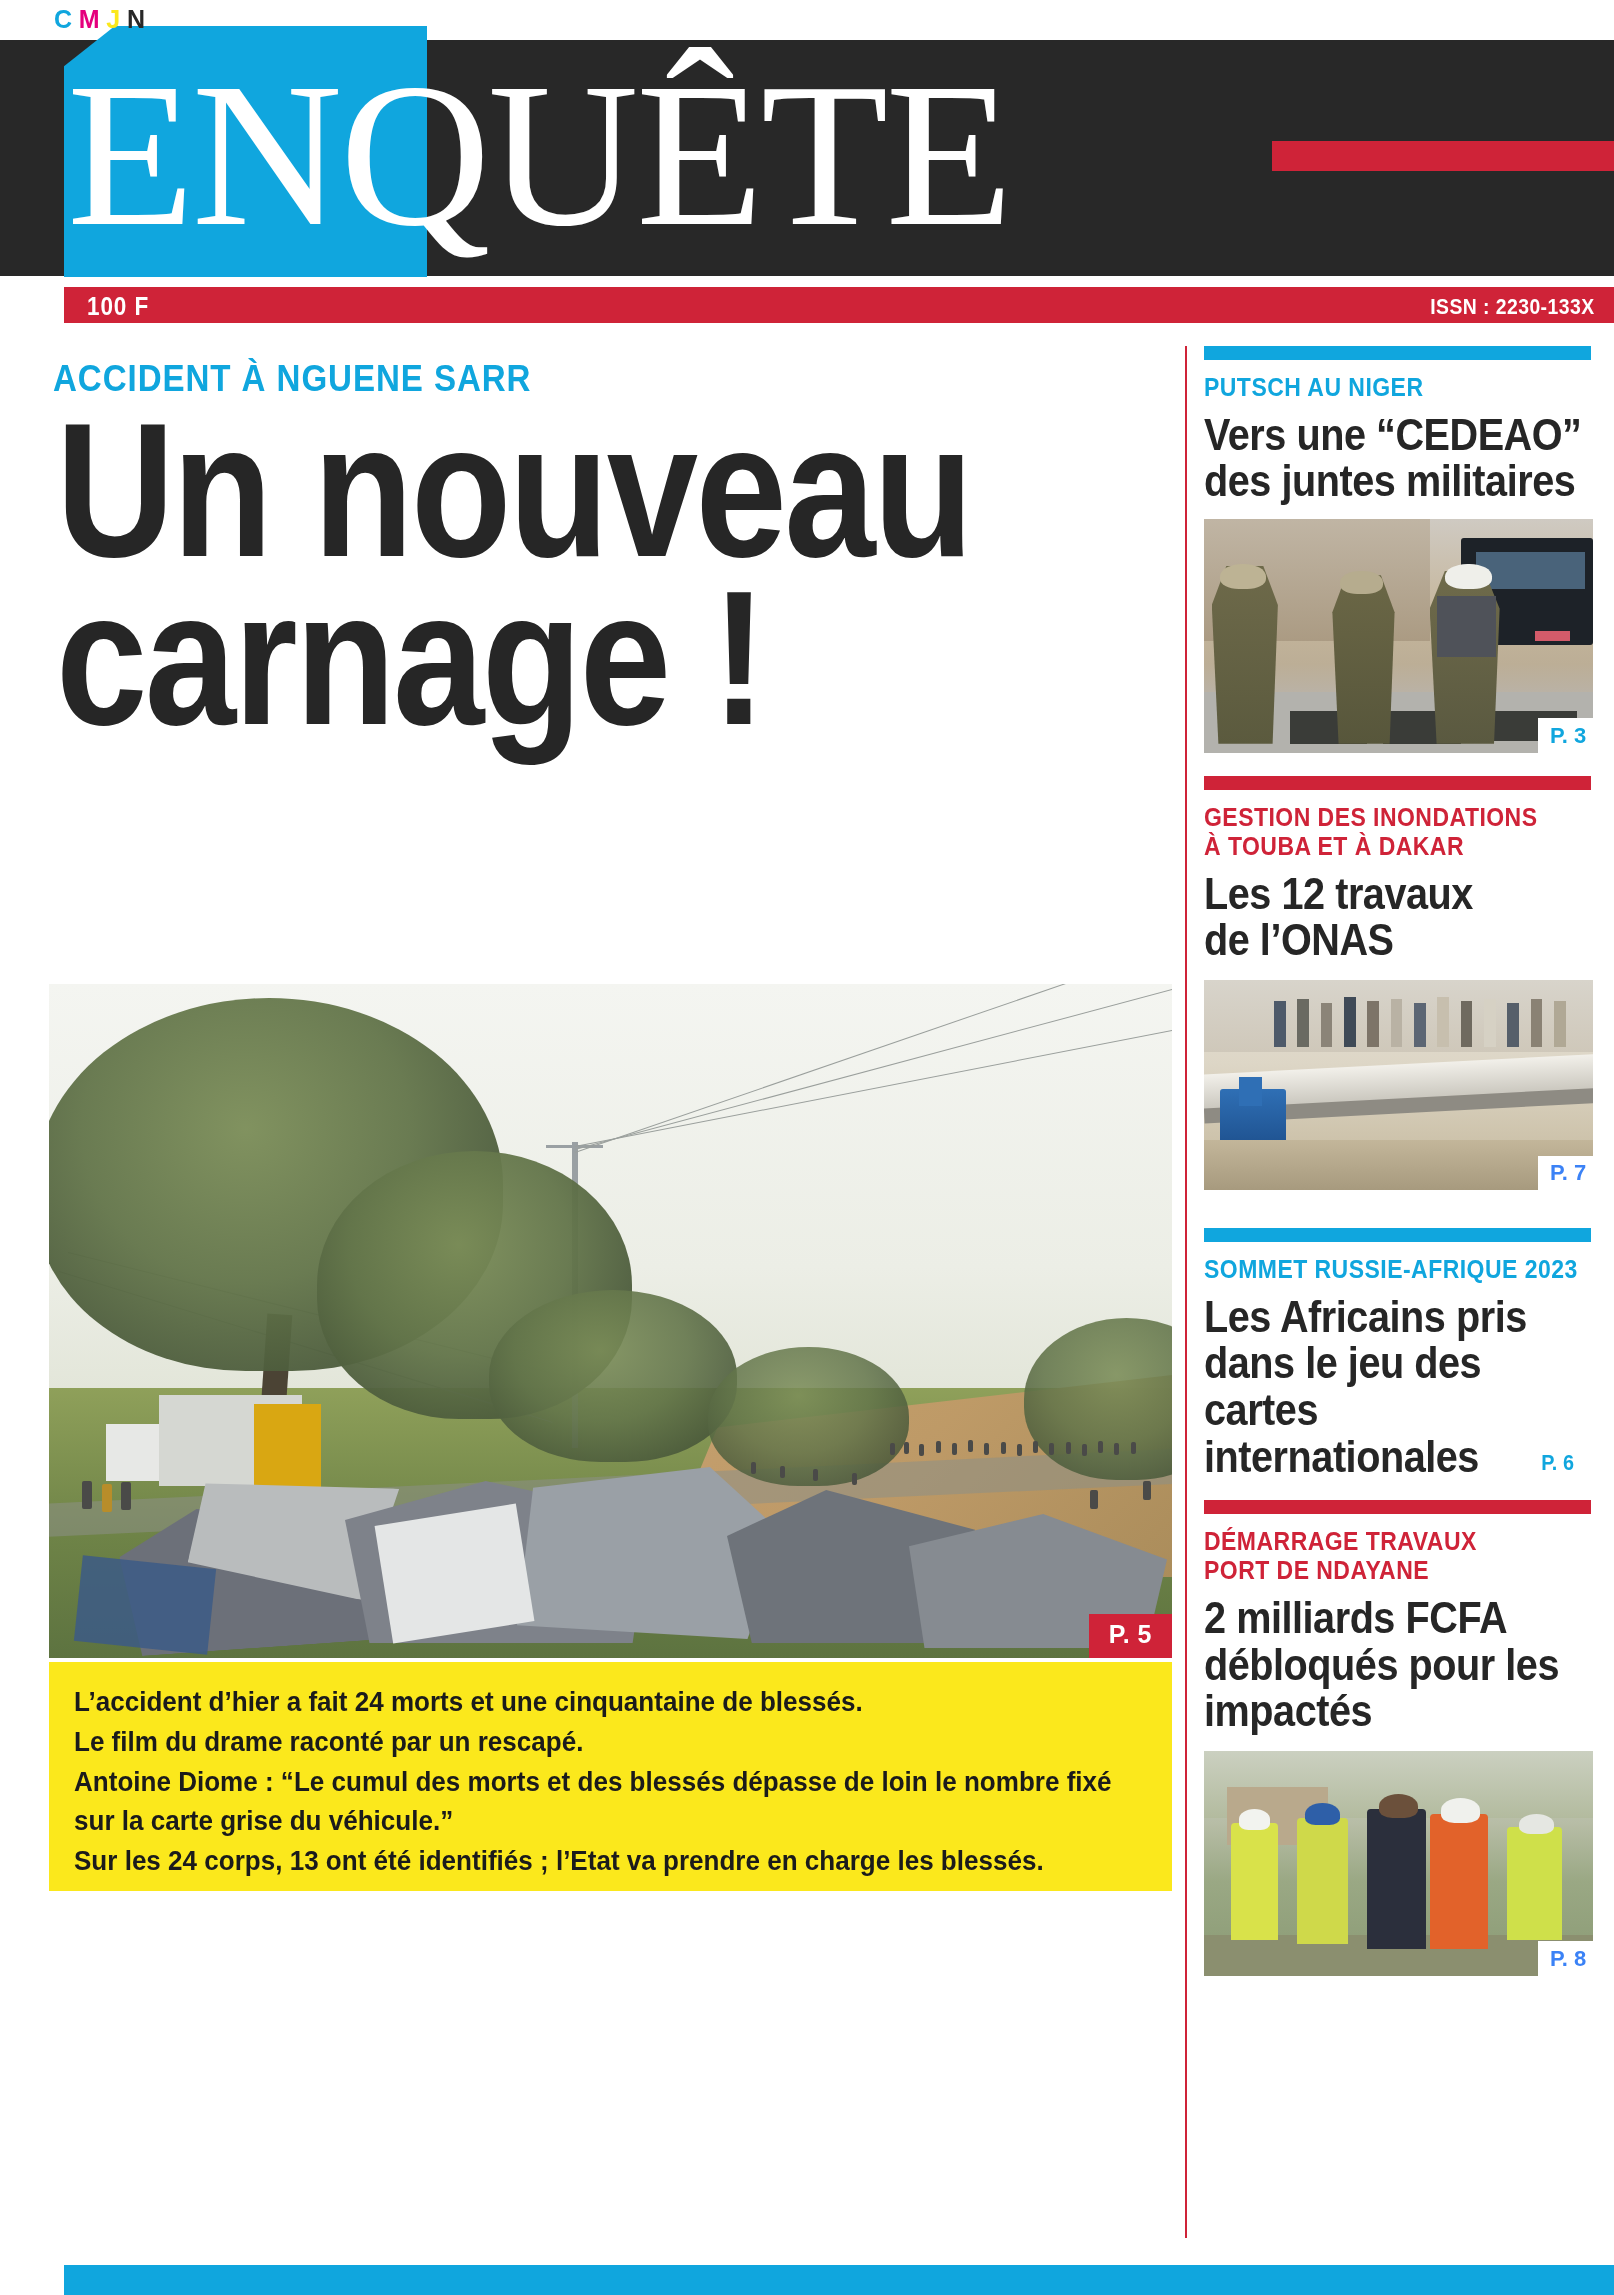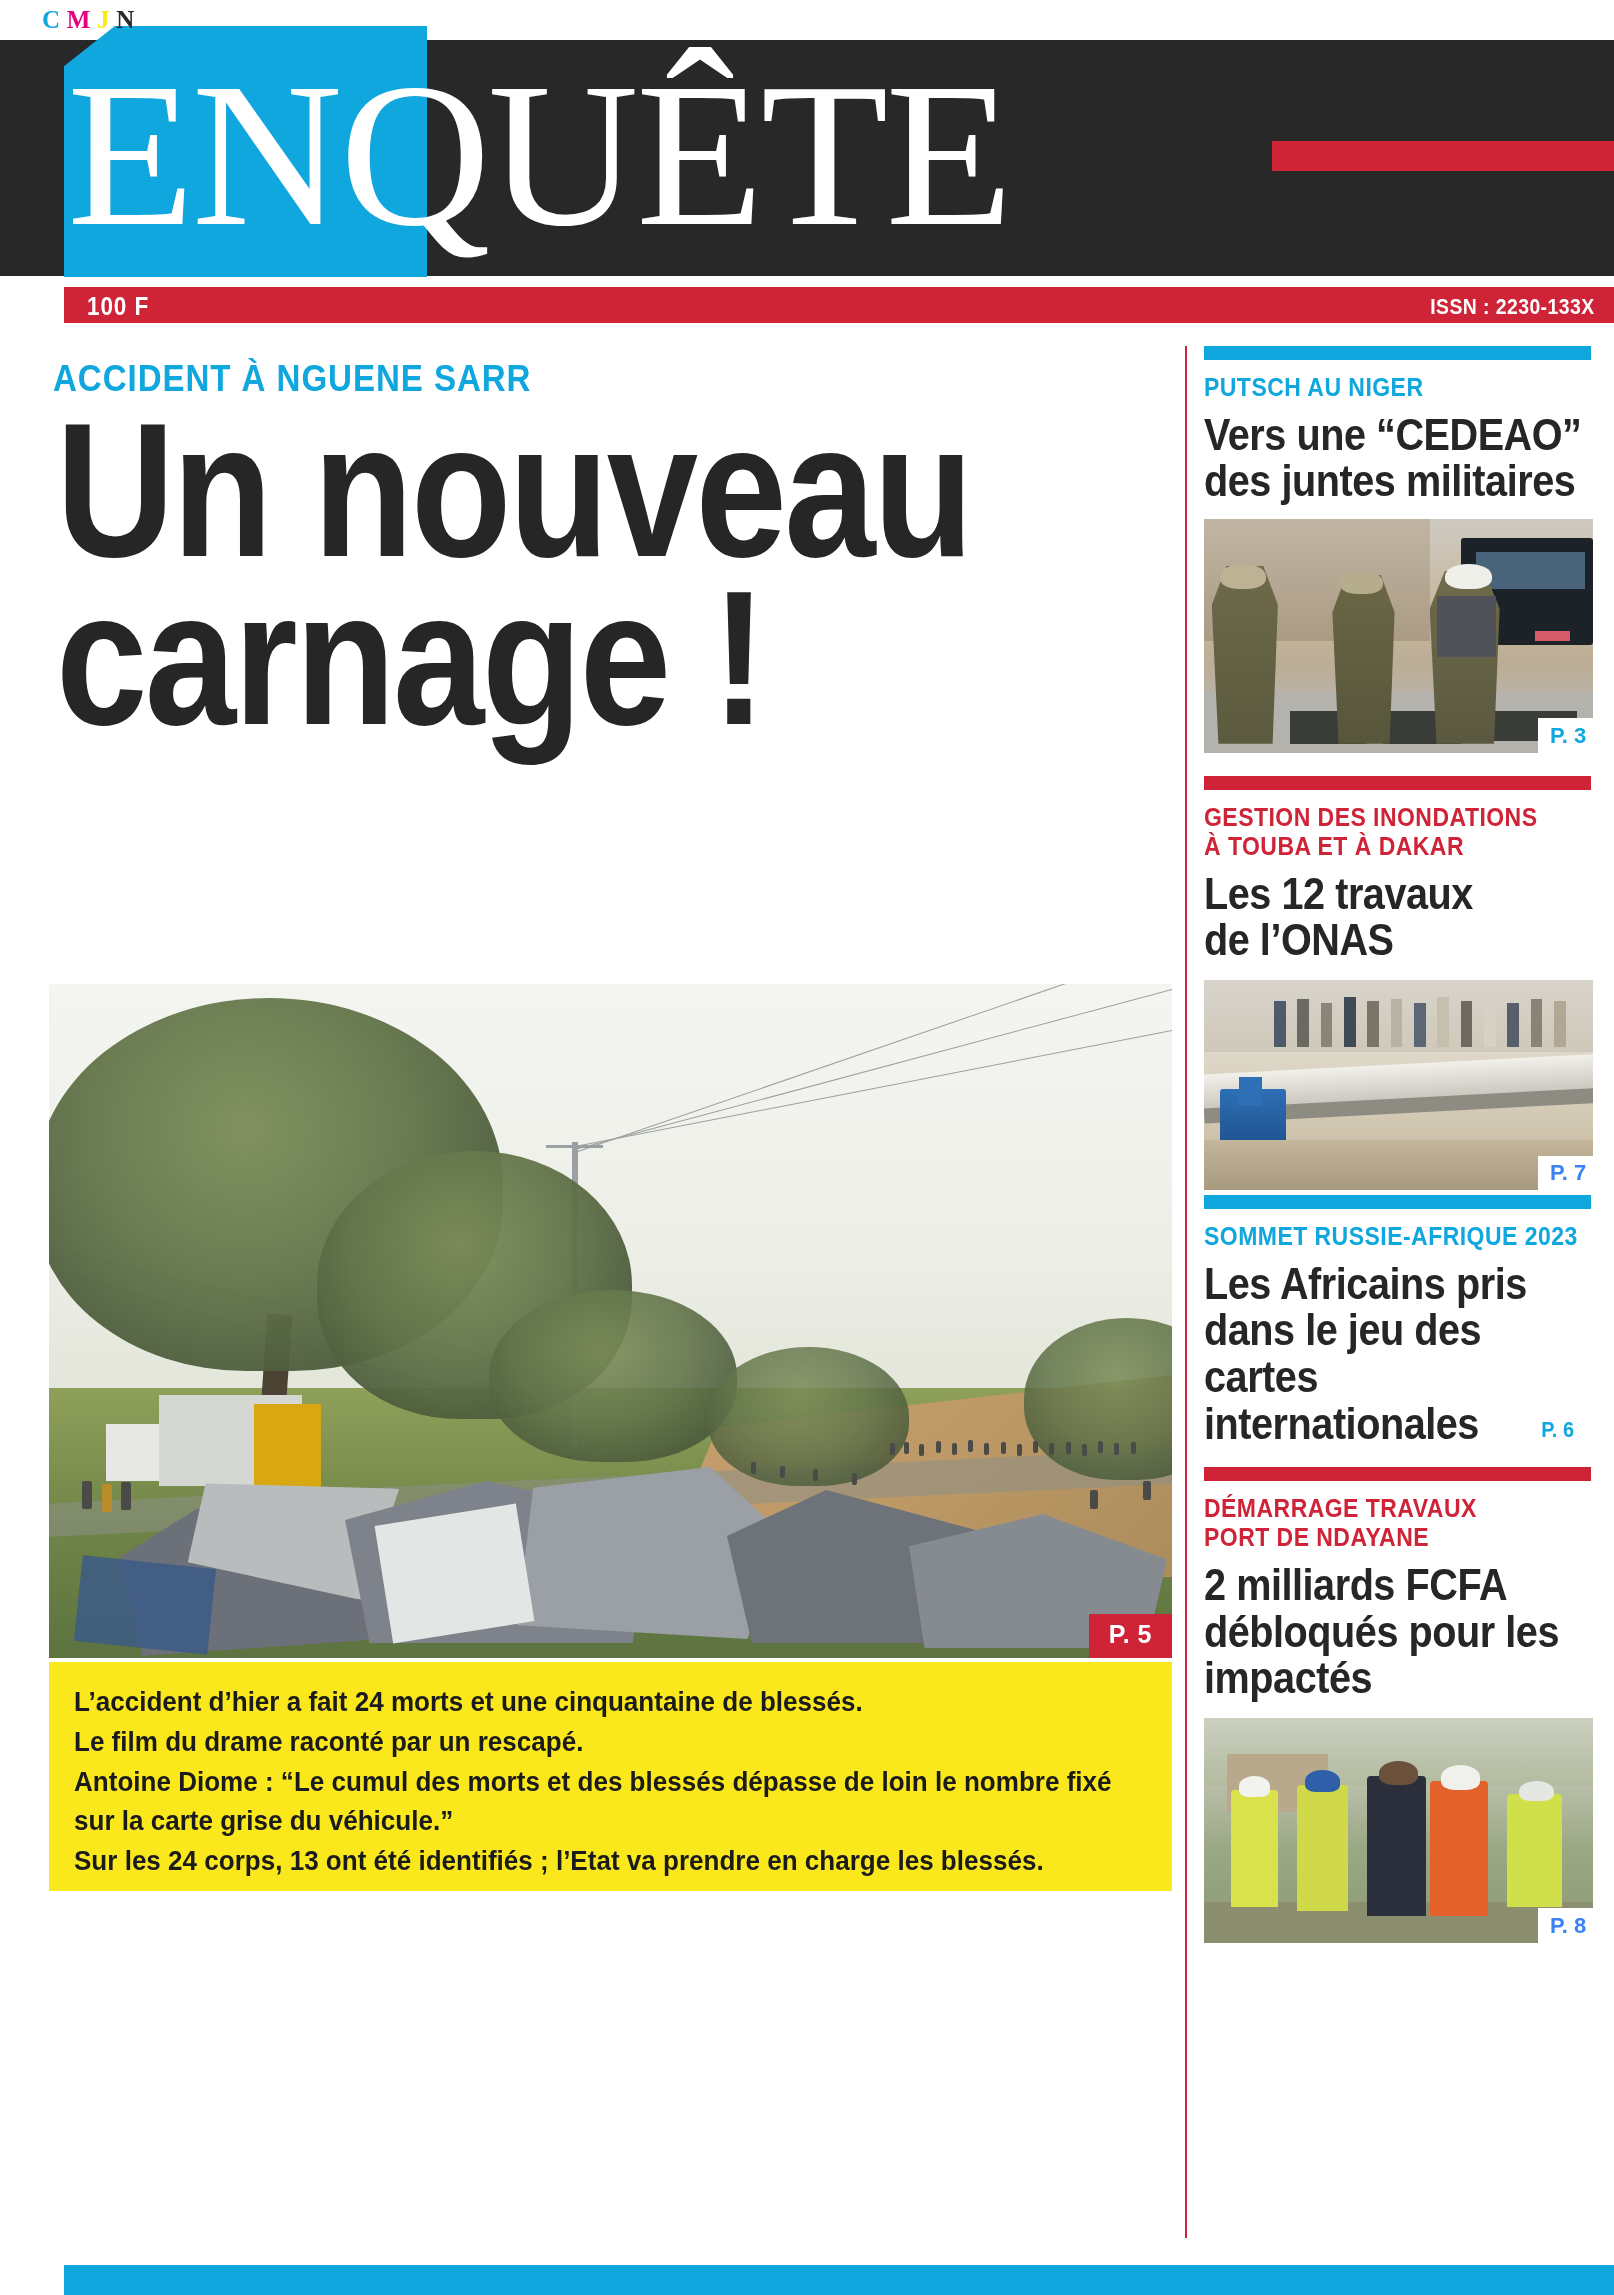--- a/index.html
+++ b/index.html
@@ -6,23 +6,23 @@
   html,body { background:#ffffff; }
   body {
     width:1614px; height:2295px;
     font-family:"Liberation Sans", sans-serif;
     position:relative; overflow:hidden;
     -webkit-font-smoothing:antialiased;
   }
 
   
   #cmjn {
-    position:absolute; left:42px; top:6.7px;
+    position:absolute; left:54px; top:6.7px;
     font-size:25px; font-weight:700; letter-spacing:6.7px;
-    font-family:Liberation Serif, serif; line-height:1;
+    font-family:Liberation Sans, sans-serif; line-height:1;
     z-index:40;
     text-align:center;
   }
   #cmjn span { display:inline-block; }
 
   
   #masthead {
     position:absolute; left:0; top:26px; width:1614px; height:251px;
     z-index:5;
   }
@@ -387,21 +387,21 @@
       <div style="position:absolute;left:-4%;top:40%;width:112%;height:17%;background:linear-gradient(#f2f0ea,#c9c6bd);border-radius:8.6px;transform:rotate(-3deg);"></div>
       <div style="position:absolute;left:0%;top:56%;width:104%;height:7%;background:#8e8b83;transform:rotate(-3deg);"></div>
 
       <div style="position:absolute;left:4%;top:52%;width:17%;height:26%;background:linear-gradient(#2f6fb5,#1f5391);border-radius:2.9px;"></div>
       <div style="position:absolute;left:9%;top:46%;width:6%;height:14%;background:#2f6fb5;"></div>
       <div style="position:absolute;left:0;bottom:0;width:100%;height:24%;background:linear-gradient(#c3b69a,#a79a7e);"></div>
       <div class="pbadge red">P. 7</div>
     </div>
   </div>
 
-  <div class="s-block" style="margin-top:5px;">
+  <div class="s-block" style="margin-top:38px;">
     <div class="s-rule cyan"></div>
     <div class="s-kicker cyan">SOMMET RUSSIE-AFRIQUE 2023</div>
     <div class="s-title" style="position:relative;">
       <span>Les Africains pris</span><br>
       <span>dans le jeu des cartes</span><br>
       <span>internationales</span>
       <span class="pbadge cyan" style="position:absolute;right:33px;bottom:5.7px;background:transparent;padding:0;font-size:22px;">P. 6</span>
     </div>
   </div>
 

